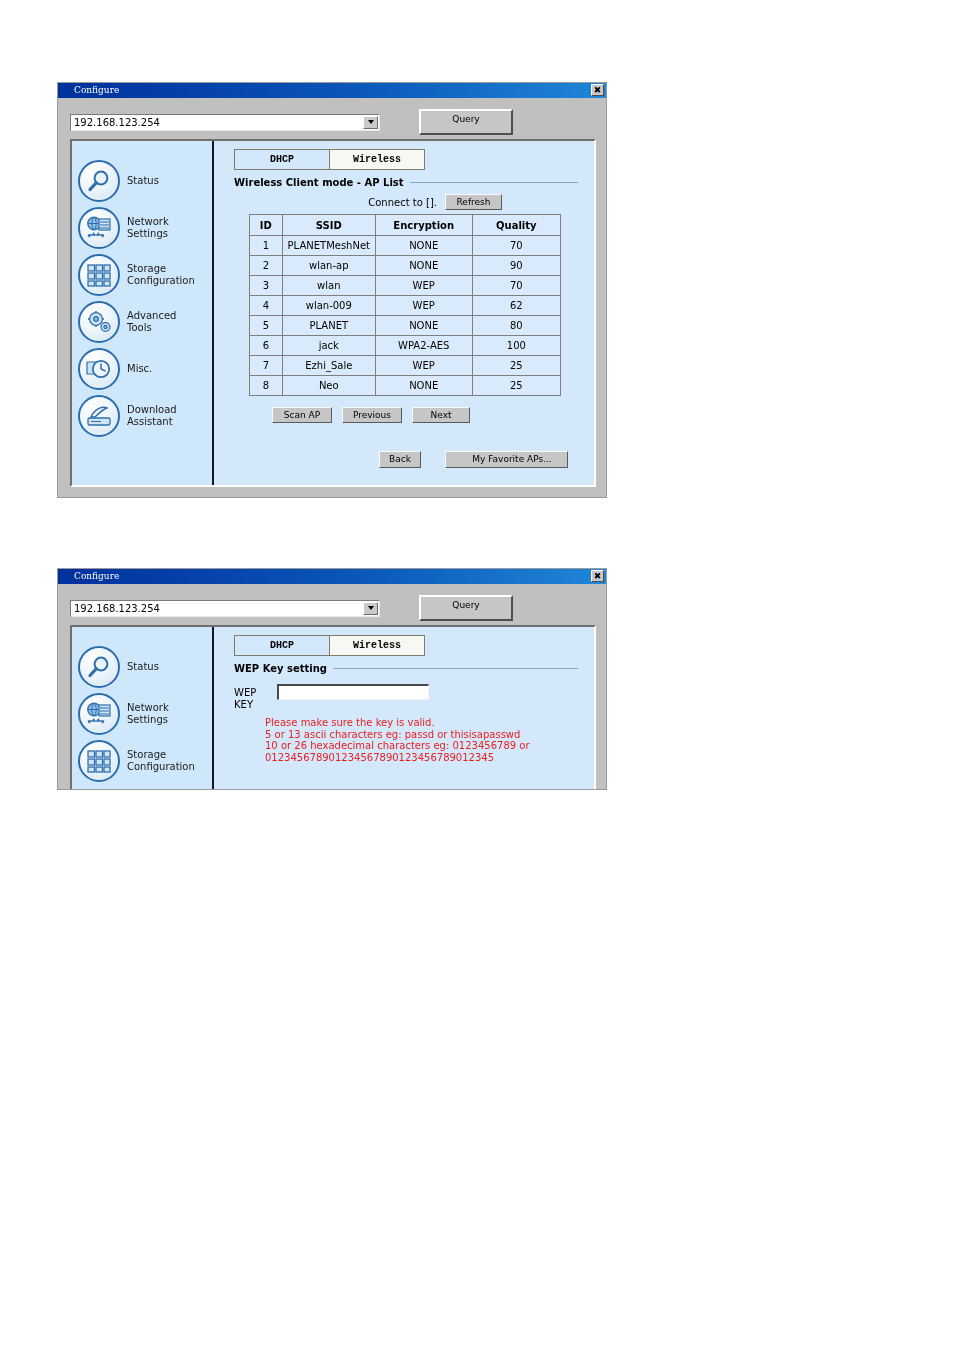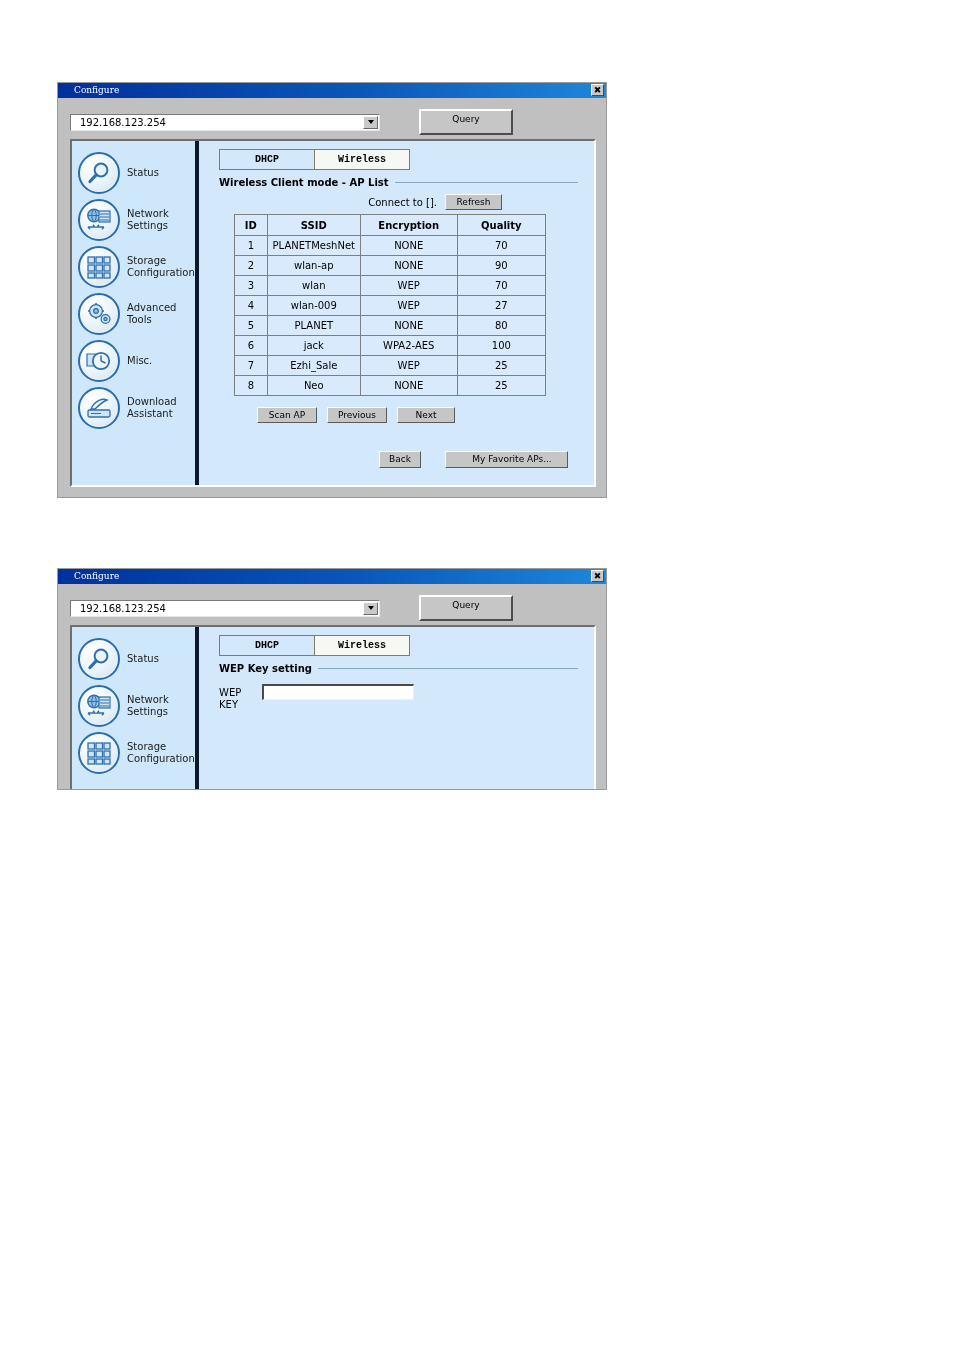--- a/index.html
+++ b/index.html
@@ -78,21 +78,21 @@
     border-bottom: 1px solid #e8e8e8;
     box-sizing: border-box;
     display: flex;
     align-items: center;
     position: relative;
     cursor: text;
   }
   .combo .val {
     font-size: 10px;
     color: #000000;
-    padding-left: 9px;
+    padding-left: 3px;
     font-family: "DejaVu Sans", sans-serif;
     white-space: nowrap;
   }
   .combo .arrowbox {
     position: absolute;
     right: 1px;
     top: 1px;
     width: 15px;
     height: 13px;
     background: #c9c9c9;
@@ -144,25 +144,25 @@
     left: 12px;
     background: #ffffff;
     border-top: 2px solid #6f6f6f;
     border-left: 2px solid #6f6f6f;
     border-right: 2px solid #ffffff;
     border-bottom: 2px solid #ffffff;
     box-sizing: border-box;
     display: flex;
   }
   .sidebar {
-    width: 127px;
+    width: 142px;
     background: #cfe7fa;
-    border-right: 4px solid #0f172a;
-    box-sizing: border-box;
-    padding-top: 8px;
+    border-right: 2px solid #0f172a;
+    box-sizing: border-box;
+    padding-top: 16px;
     flex: 0 0 auto;
   }
   .side-item {
     height: 47px;
     display: flex;
     align-items: center;
     padding-left: 6px;
     cursor: pointer;
   }
   .side-icon {
@@ -496,21 +496,21 @@
           <tr>
             <td>3</td>
             <td>wlan</td>
             <td>WEP</td>
             <td>70</td>
           </tr>
           <tr>
             <td>4</td>
             <td>wlan-009</td>
             <td>WEP</td>
-            <td>27</td>
+            <td>62</td>
           </tr>
           <tr>
             <td>5</td>
             <td>PLANET</td>
             <td>NONE</td>
             <td>80</td>
           </tr>
           <tr>
             <td>6</td>
             <td>jack</td>
@@ -628,16 +628,22 @@
       </div>
 
       <div class="wep-row">
         <span class="wep-lab">
           <span>WEP</span><br>
           <span>KEY</span>
         </span>
         <input class="wep-input" type="text" value="" style="">
       </div>
 
+      <div class="wep-note">
+        <div>Please make sure the key is valid.</div>
+        <div>5 or 13 ascii characters eg: passd or thisisapasswd</div>
+        <div>10 or 26 hexadecimal characters eg: 0123456789 or</div>
+        <div>012345678901234567890123456789012345</div>
+      </div>
 
     </div>
   </div>
 </div>
 
 </body></html>

